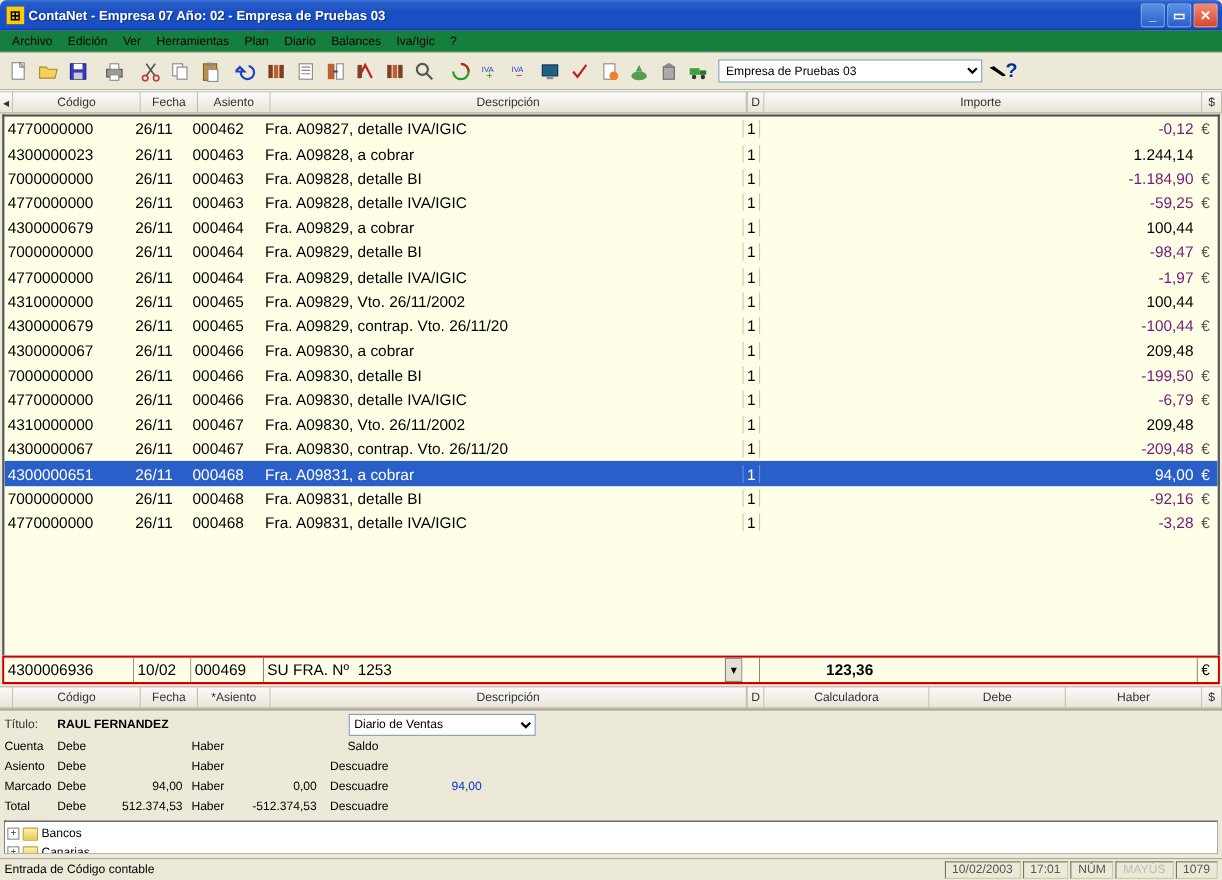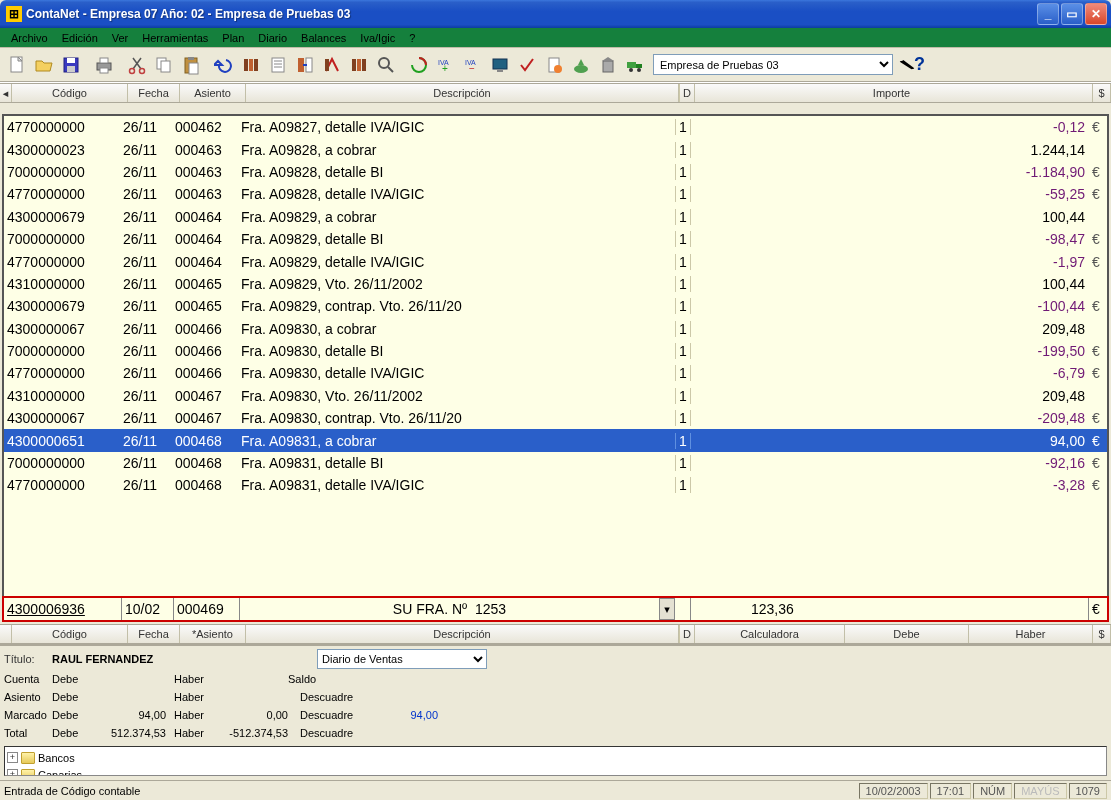--- a/index.html
+++ b/index.html
@@ -106,21 +106,21 @@
 .grid-header .hc, .grid-footer-labels .hc {
   background: linear-gradient(to bottom,#fafafa,#e8e5d8);
   border-right:1px solid #c2bfa8;
   display:flex; align-items:center; justify-content:center;
   color:#333;
 }
 .grid-body {
   flex:1;
   background:#feffe6;
   border:2px solid #555; border-top:2px solid #555; border-bottom:none;
-  margin: 11px 2px 0 2px;
+  margin: 1px 2px 0 2px;
   overflow:hidden;
   font-size:14px;
 }
 .row { display:flex; height:22.4px; align-items:center; }
 .row.selected { background:#2a5fc9; color:white; }
 .row.selected .cell, .row.selected .euro, .row.selected .imp { color:white !important; border-color:#6090e0;}
 .cell { padding:0 3px; overflow:hidden; white-space:nowrap; }
 .c-codigo { width:116px; text-align:left;}
 .c-fecha { width:52px; text-align:left;}
 .c-asiento { width:66px; text-align:left;}
@@ -137,27 +137,27 @@
   background:#feffe6;
   align-items:stretch;
 }
 .input-row input {
   border:none; border-right:1px solid #888;
   background:#feffe6;
   font-size:14px;
   padding:0 3px;
   font-family:inherit;
 }
-.input-row .i-codigo{width:118px;text-decoration:underline;}
+.input-row .i-codigo{width:118px;}
 .input-row .i-fecha{width:52px;}
 .input-row .i-asiento{width:66px;}
-.input-row .i-desc{flex:1; border-right:none;text-align:center;}
+.input-row .i-desc{flex:1; border-right:none;}
 .input-row .dd{ width:16px; background:#e4e1d2;border:1px solid #888;display:flex;align-items:center;justify-content:center;}
 .input-row .i-d{width:16px;border-right:1px solid #888;}
-.input-row .i-imp{width:398px;}
+.input-row .i-imp{width:398px;font-weight:bold;}
 .input-row .i-eur{width:18px; border:none;}
 .grid-footer-labels{ border-top:1px solid #aca899; border-bottom:1px solid #aca899; margin-top:2px;}
 .bottom-panel {
   height:136px;
   display:flex;
   border-top:2px solid #aca899;
   padding:4px;
   gap:4px;
   flex-direction:column;
 }
@@ -579,21 +579,21 @@
           <select><option>Diario de Ventas</option></select>
         </div>
     </div>
     <div id="sumRows">
         <div class="trow">
           <span class="w1">Cuenta</span>
           <span class="wlab">Debe</span>
           <span class="wnum"></span>
           <span class="wlab" style="margin-left:8px;">Haber</span>
           <span class="wnum"></span>
-          <span style="width:60px;display:inline-block;">Saldo</span>
+          <span style="margin-left:12px;width:60px;display:inline-block;text-align:center;">Saldo</span>
           <span class="wnum "></span>
         </div>
         <div class="trow">
           <span class="w1">Asiento</span>
           <span class="wlab">Debe</span>
           <span class="wnum"></span>
           <span class="wlab" style="margin-left:8px;">Haber</span>
           <span class="wnum"></span>
           <span style="margin-left:12px;width:60px;display:inline-block;">Descuadre</span>
           <span class="wnum "></span>

